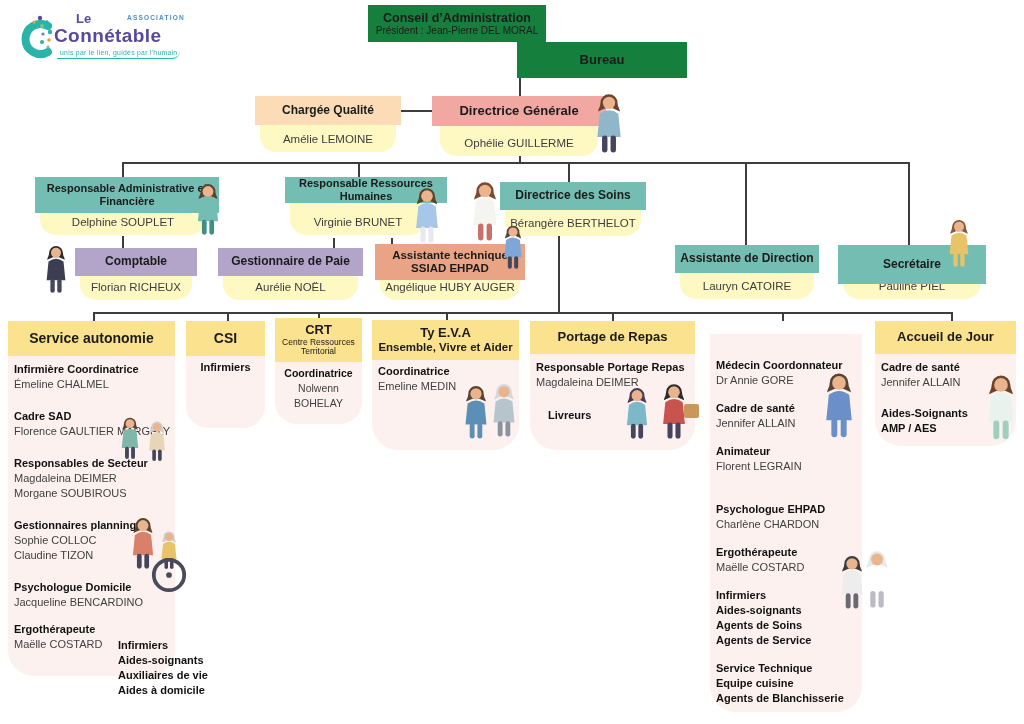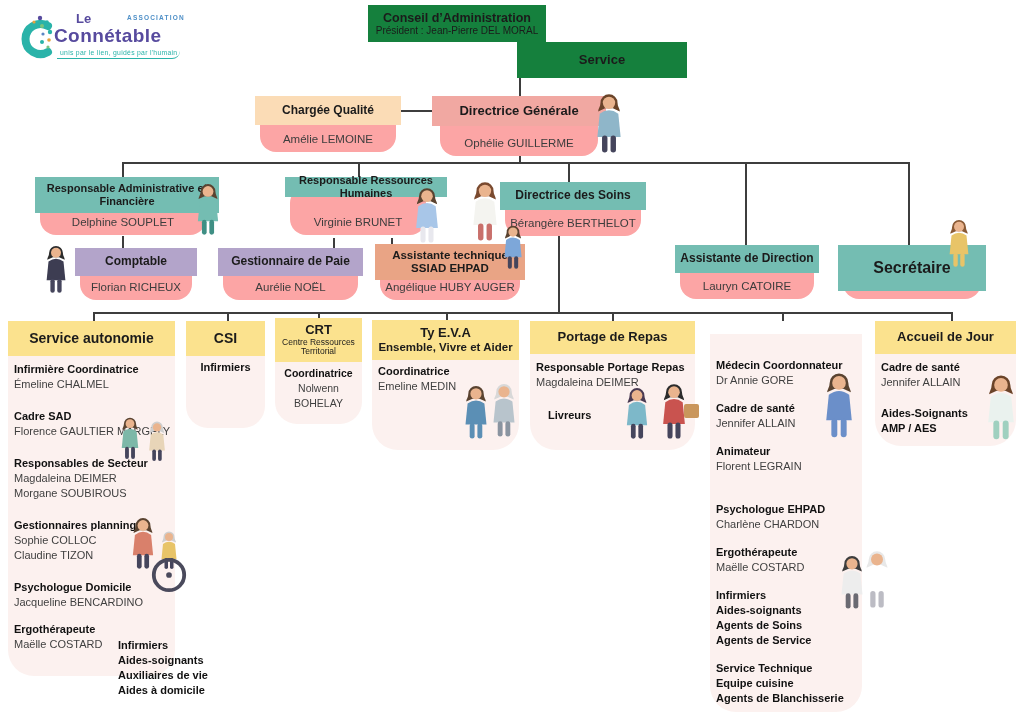--- a/index.html
+++ b/index.html
@@ -7,21 +7,21 @@
           font-family:"Liberation Sans",sans-serif;color:#1b1b1b;}
   .line{position:absolute;background:#3d3d3d;z-index:1;}
   .box{position:absolute;z-index:3;display:flex;flex-direction:column;align-items:center;justify-content:center;
        text-align:center;font-weight:bold;line-height:1.15;}
   .blue{background:#15803d;}
   .teal{background:#74bdb2;}
   .purple{background:#b3a4ca;}
   .salmon{background:#e9a485;}
   .peach{background:#fbdcb6;}
   .pink{background:#f1a8a2;}
-  .pill{position:absolute;z-index:2;background:#fca5a5;border-radius:16px;display:flex;align-items:flex-end;justify-content:center;}
+  .pill{position:absolute;z-index:2;background:#fef9c3;border-radius:16px;display:flex;align-items:flex-end;justify-content:center;}
   .pname{font-size:11.5px;color:#3d3d3d;padding-bottom:7px;white-space:nowrap;}
   .sub{font-weight:normal;font-size:10px;}
   .colhead{position:absolute;z-index:3;background:#fbe28e;display:flex;flex-direction:column;align-items:center;justify-content:center;
            text-align:center;font-weight:bold;line-height:1.12;}
   .panel{position:absolute;z-index:0;background:#fcf1ef;border-radius:0 0 26px 26px;}
   .colcontent{position:absolute;z-index:3;font-size:11px;line-height:15px;}
   .item{margin-bottom:14px;}
   .role{font-weight:bold;white-space:pre-line;color:#111;}
   .names{white-space:pre-line;color:#3f3f3f;}
   .names:empty{display:none;}
@@ -96,21 +96,21 @@
   <div class="line" style="left:446px;top:312px;width:1.5px;height:9px"></div>
   <div class="line" style="left:612px;top:312px;width:1.5px;height:9px"></div>
   <div class="line" style="left:782px;top:312px;width:1.5px;height:9px"></div>
   <div class="line" style="left:951px;top:312px;width:1.5px;height:9px"></div>
 
   <div class="box blue" style="left:368px;top:5px;width:178px;height:37px;font-size:12.5px">
     <span>Conseil d’Administration</span>
     <span class="sub">Président : Jean-Pierre DEL MORAL</span>
   </div>
   <div class="box blue" style="left:517px;top:42px;width:170px;height:36px;font-size:13px">
-    <span>Service</span>
+    <span>Bureau</span>
   </div>
 
   <div class="pill" style="left:260px;top:106px;width:136px;height:46px">
     <span class="pname">Amélie LEMOINE</span>
   </div>
   <div class="box peach" style="left:255px;top:96px;width:146px;height:29px;font-size:12px">
     <span>Chargée Qualité</span>
   </div>
 
   <div class="pill" style="left:440px;top:106px;width:158px;height:50px">
@@ -123,42 +123,42 @@
   <div class="pill" style="left:40px;top:187px;width:166px;height:48px">
     <span class="pname">Delphine SOUPLET</span>
   </div>
   <div class="box teal" style="left:35px;top:177px;width:176px;height:36px;font-size:11px;padding:0 4px">
     <span>Responsable Administrative et Financière</span>
   </div>
 
   <div class="pill" style="left:290px;top:187px;width:136px;height:48px">
     <span class="pname">Virginie BRUNET</span>
   </div>
-  <div class="box teal" style="left:285px;top:177px;width:146px;height:20px;font-size:11px;padding:0 8px">
+  <div class="box teal" style="left:285px;top:177px;width:146px;height:26px;font-size:11px;padding:0 8px">
     <span>Responsable Ressources Humaines</span>
   </div>
 
   <div class="pill" style="left:505px;top:192px;width:136px;height:44px">
     <span class="pname">Bérangère BERTHELOT</span>
   </div>
   <div class="box teal" style="left:500px;top:182px;width:146px;height:28px;font-size:12px">
     <span>Directrice des Soins</span>
   </div>
 
   <div class="pill" style="left:680px;top:255px;width:134px;height:44px">
     <span class="pname">Lauryn CATOIRE</span>
   </div>
   <div class="box teal" style="left:675px;top:245px;width:144px;height:28px;font-size:12px">
     <span>Assistante de Direction</span>
   </div>
 
   <div class="pill" style="left:843px;top:255px;width:138px;height:44px">
     <span class="pname">Pauline PIEL</span>
   </div>
-  <div class="box teal" style="left:838px;top:245px;width:148px;height:46px;font-size:16px">
+  <div class="box teal" style="left:838px;top:245px;width:148px;height:39px;font-size:12px">
     <span>Secrétaire</span>
   </div>
 
   <div class="pill" style="left:80px;top:258px;width:112px;height:42px">
     <span class="pname">Florian RICHEUX</span>
   </div>
   <div class="box purple" style="left:75px;top:248px;width:122px;height:28px;font-size:12px">
     <span>Comptable</span>
   </div>
 

